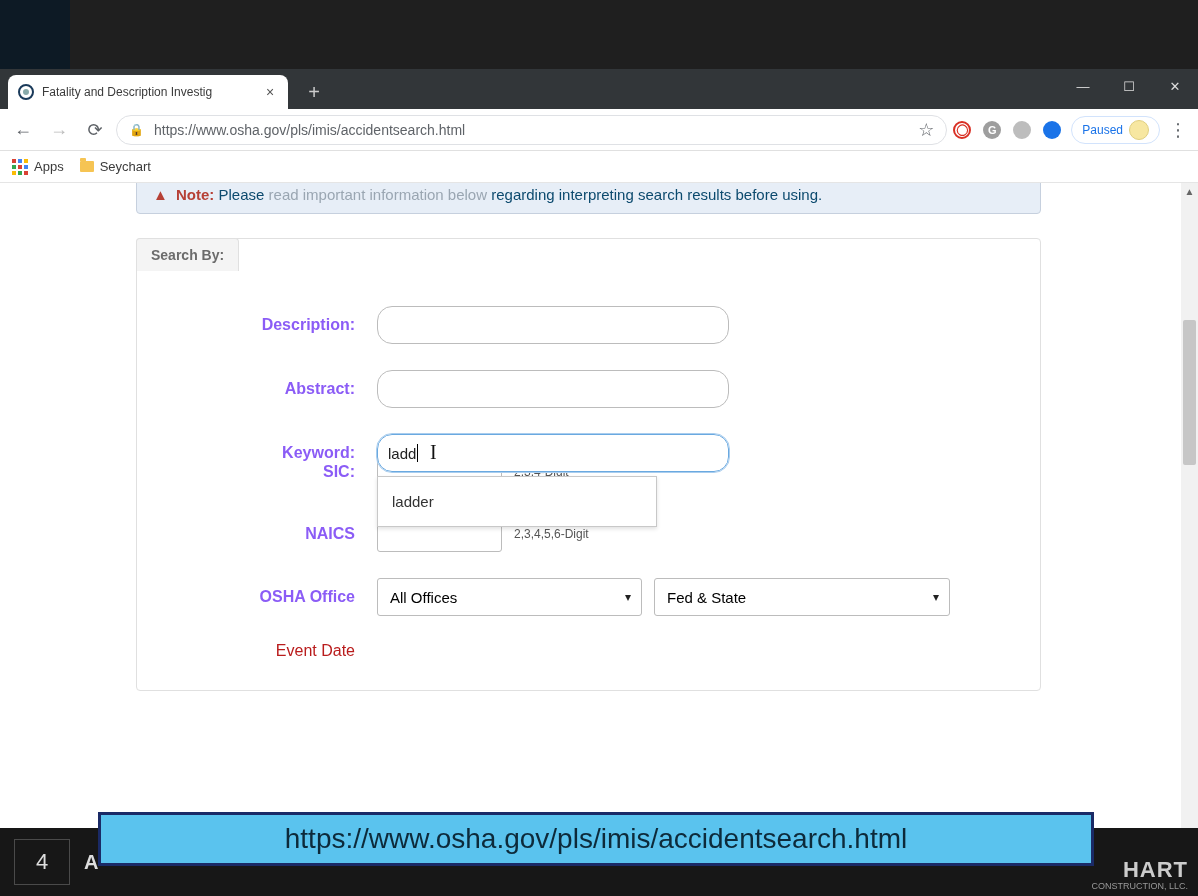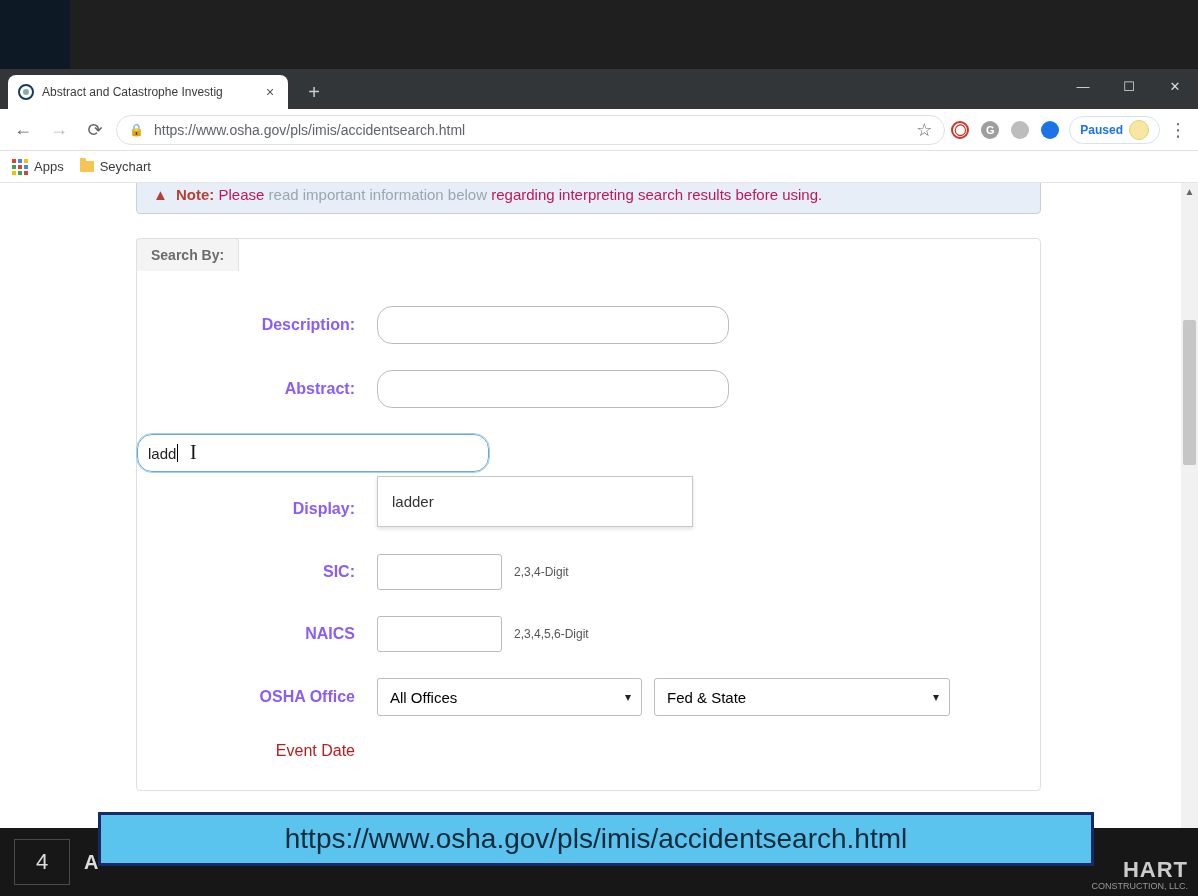--- a/index.html
+++ b/index.html
@@ -142,21 +142,21 @@
     display:flex;align-items:center;justify-content:center;
     font-size:11px; font-weight:bold;
   }
   .star-icon { color:#5f6368; font-size:18px; }
   .paused-chip {
     border:1px solid #d2e3fc;
     color:#1a73e8;
     font-size:12px;
     padding:3px 10px;
     border-radius:14px;
-    display:flex; align-items:center; gap:6px;font-weight:bold;
+    display:flex; align-items:center; gap:6px;
   }
   .avatar-dot {
     width:20px;height:20px;border-radius:50%;
     background:#f7e7a1;
     border:1px solid #e0cf80;
   }
   .kebab {
     color:#5f6368;font-size:18px;
     width:24px;text-align:center;cursor:pointer;
   }
@@ -197,21 +197,21 @@
     padding:10px 16px;
     font-size:15px;
     color:#999;
     border-radius:0 0 4px 4px;
     position:relative;
     left:0;
     margin-left:136px;
   }
   .note-box .warn-icon{color:#b64036;font-weight:bold;margin-right:4px;}
   .note-box .note-label{color:#b64036;font-weight:bold;}
-  .note-box .muted{color:#be185d;}
+  .note-box .muted{color:#0c4a6e;}
   .note-box .link-like{color:#9aa6b2;}
   .search-panel {
     width:905px;
     margin-left:136px;
     margin-top:24px;
     border:1px solid #e0e0e0;
     border-radius:4px;
     padding-bottom:30px;
     position:relative;
   }
@@ -287,21 +287,21 @@
   .select-box::after{
     content:"▾";
     position:absolute;
     right:10px;
     color:#222;
     font-size:12px;
   }
   .autocomplete {
     position:absolute;
     left:240px;
-    width:316px;
+    width:280px;
     border:1px solid #c8c8c8;
     background:#fff;
     box-shadow:0 2px 4px rgba(0,0,0,0.12);
     z-index:10;
     padding:2px 0;
   }
   .autocomplete-item {
     padding:14px 14px;
     font-size:15px;
     color:#333;
@@ -383,21 +383,21 @@
 <body>
 
 <div class="dark-top"></div>
 <div class="dark-top-left"></div>
 
 <div class="browser-window">
 
   <div class="tab-strip">
     <div class="browser-tab">
       <span class="tab-favicon"></span>
-      <span class="tab-title">Abstract and Catastrophe Investig</span>
+      <span class="tab-title">Fatality and Description Investig</span>
       <span class="tab-close">×</span>
     </div>
     <div class="new-tab-btn">+</div>
     <div class="window-controls">
       <div class="win-ctrl">—</div>
       <div class="win-ctrl">☐</div>
       <div class="win-ctrl">✕</div>
     </div>
   </div>
 
@@ -460,35 +460,33 @@
           <div class="form-label">Description:</div>
           <input class="text-input" value="" style="">
         </div>
 
         <div class="form-row">
           <div class="form-label">Abstract:</div>
           <input class="text-input" value="" style="">
         </div>
 
         <div class="form-row" style="position:relative">
+          <div class="form-label">Keyword:</div>
           <div class="text-input focused" style="display:flex;align-items:center;position:relative;">
             <span class="input-value-wrap">
               <span>ladd</span>
                 <span class="cursor-caret"></span>
             </span>
             <span class="text-cursor-glyph" style="left:52px;top:6px">I</span>
           </div>
           <div class="autocomplete" style="top:42px">
             <div class="autocomplete-item">ladder</div>
           </div>
         </div>
 
-        <div class="form-row" style="margin-top:82px">
-          <div class="form-label" style="position:relative;top:-54px">Display:</div>
-        </div>
 
         <div class="form-row" style="margin-top:-18px">
           <div class="form-label">SIC:</div>
           <input class="small-input" style="">
           <span class="hint">2,3,4-Digit</span>
         </div>
 
         <div class="form-row">
           <div class="form-label">NAICS</div>
           <input class="small-input" style="">

